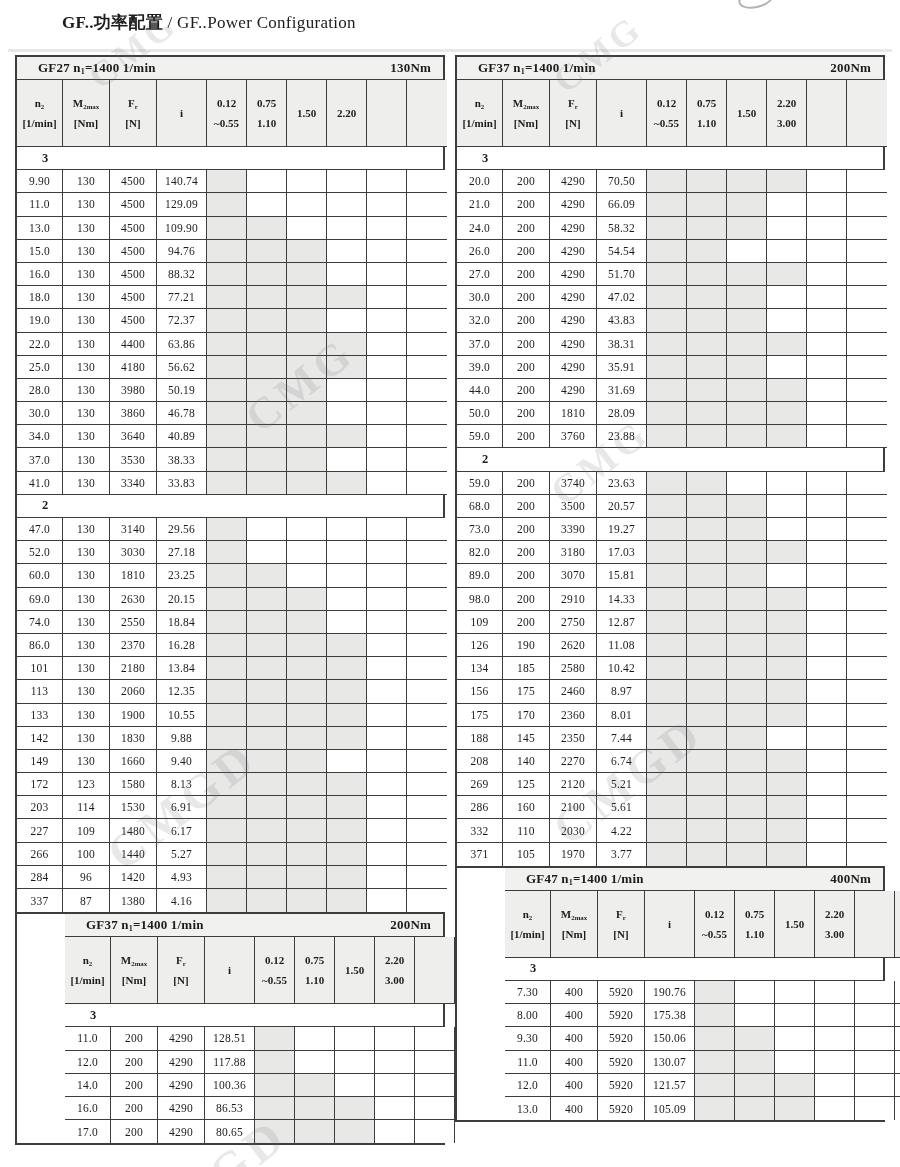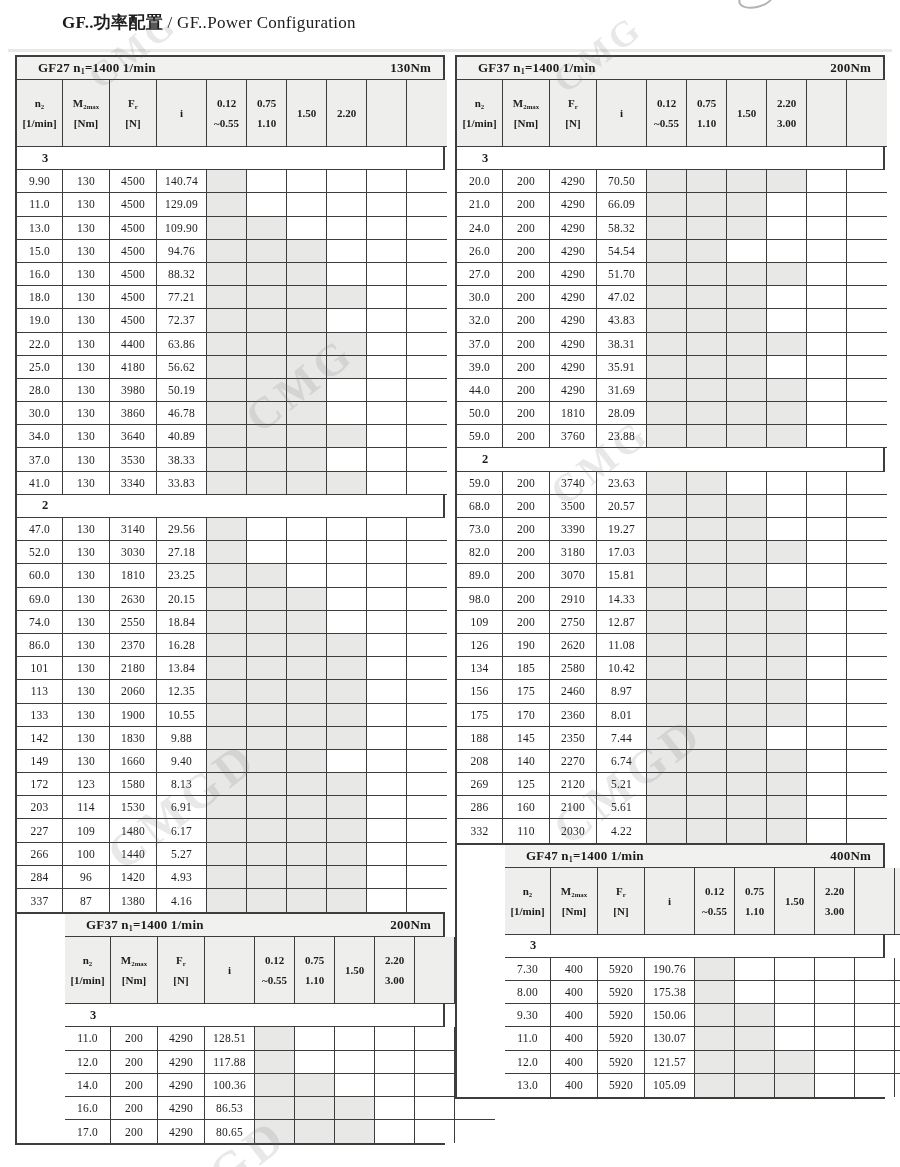--- a/index.html
+++ b/index.html
@@ -1005,20 +1005,32 @@
         <div class="dcell">110</div>
         <div class="dcell">2030</div>
         <div class="dcell">4.22</div>
         <div class="dcell sh"></div>
         <div class="dcell sh"></div>
         <div class="dcell sh"></div>
         <div class="dcell sh"></div>
         <div class="dcell"></div>
         <div class="dcell"></div>
       </div>
+      <div class="drow">
+        <div class="dcell">371</div>
+        <div class="dcell">105</div>
+        <div class="dcell">1970</div>
+        <div class="dcell">3.77</div>
+        <div class="dcell sh"></div>
+        <div class="dcell sh"></div>
+        <div class="dcell sh"></div>
+        <div class="dcell sh"></div>
+        <div class="dcell"></div>
+        <div class="dcell"></div>
+      </div>
     </div>
     <div class="gtable">
       <div class="band">
         <div class="" style="display: inline;"><span>GF47 </span><span><span>n</span><sub>1</sub>=1400 1/min</span></div>
         <div class="">400Nm</div>
       </div>
       <div class="hrow">
         <div class="hcell">
           <div><span>n</span><sub>2</sub></div>
           <div>[1/min]</div>

